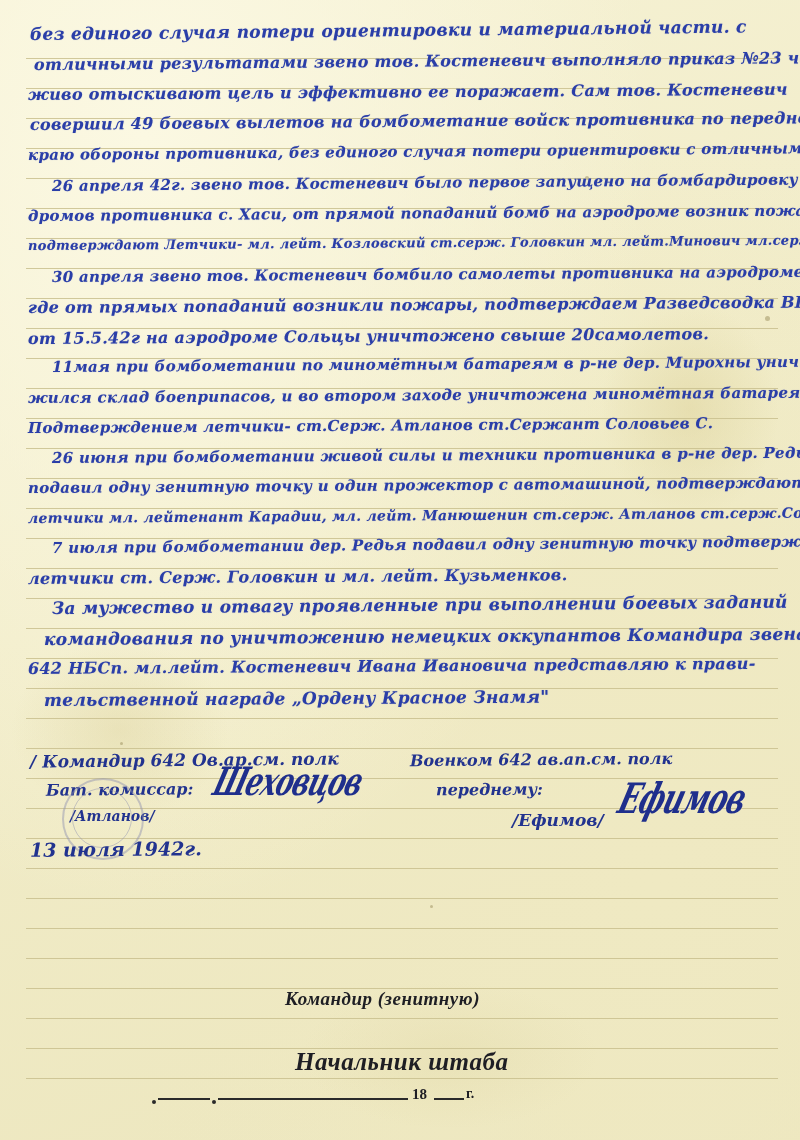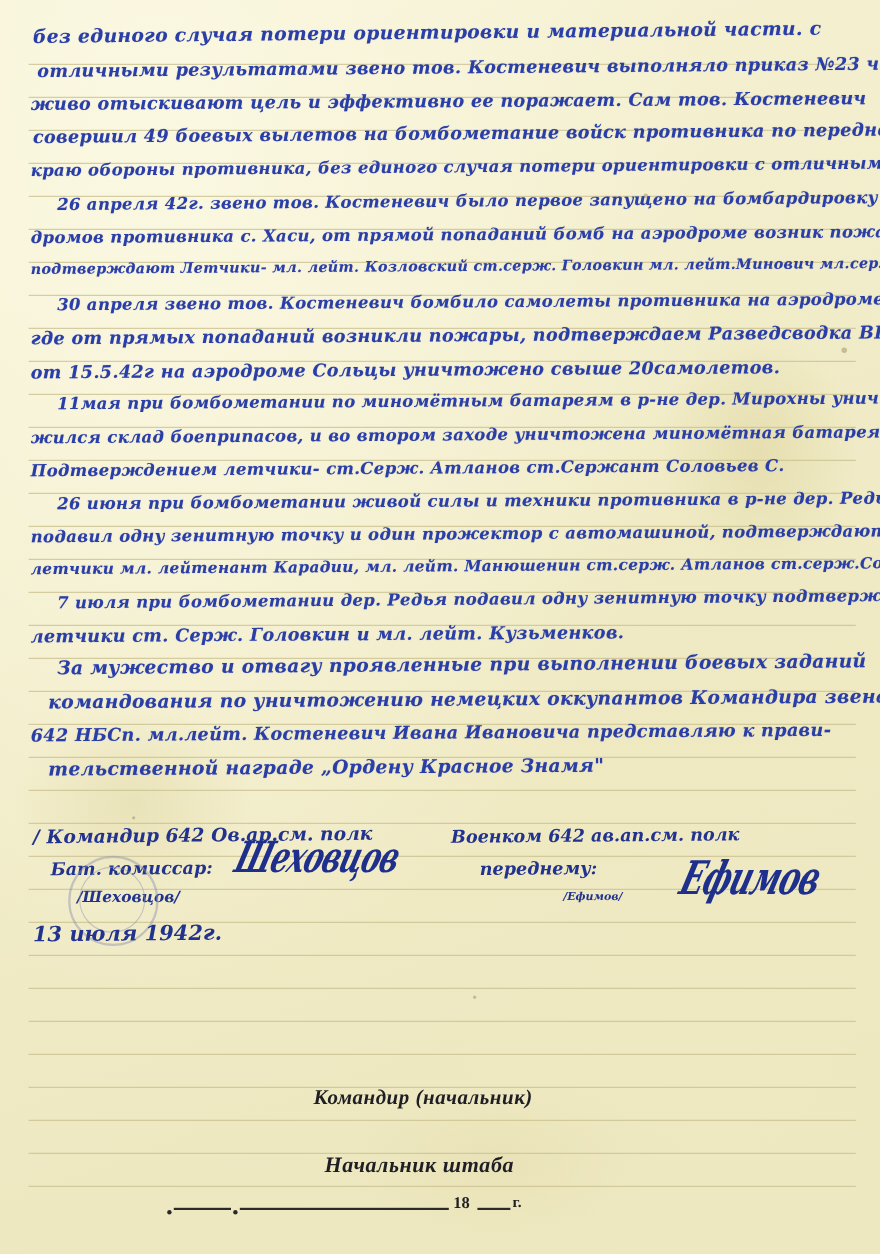--- a/index.html
+++ b/index.html
@@ -210,36 +210,36 @@
     <div class="line" style="left:52px;  top:598px; font-size:17px; transform:rotate(-0.5deg);">За мужество и отвагу проявленные при выполнении боевых заданий</div>
     <div class="line" style="left:44px;  top:629px; font-size:17px; transform:rotate(-0.4deg);">командования  по уничтожению немецких  оккупантов  Командира звена</div>
     <div class="line" style="left:28px;  top:659px; font-size:16px; transform:rotate(-0.4deg);">642 НБСп. мл.лейт. Костеневич Ивана Ивановича представляю к прави-</div>
     <div class="line" style="left:44px;  top:690px; font-size:17px; transform:rotate(-0.4deg);">тельственной  награде  „Ордену  Красное Знамя"</div>
   </div>
 
   <div>
     <div class="sig" style="left:30px; top:750px; font-size:17px; transform:rotate(-0.6deg);">/ Командир 642 Ов.ар.см. полк</div>
     <div class="sig" style="left:46px; top:780px; font-size:16px; transform:rotate(-0.5deg);">Бат. комиссар:</div>
     <div class="sig-scribble" style="left:215px; top:766px; font-size:26px;">Шеховцов</div>
-    <div class="sig" style="left:70px; top:808px; font-size:14px;">/Шеховцов/</div>
+    <div class="sig" style="left:70px; top:808px; font-size:14px;">/Атланов/</div>
 
     <div class="sig" style="left:410px; top:750px; font-size:16px; transform:rotate(-0.5deg);">Военком 642 ав.ап.см. полк</div>
     <div class="sig" style="left:436px; top:780px; font-size:16px; transform:rotate(-0.4deg);">переднему:</div>
     <div class="sig-scribble" style="left:620px; top:782px; font-size:28px;">Ефимов</div>
-    <div class="sig" style="left:512px; top:810px; font-size:10px;">/Ефимов/</div>
+    <div class="sig" style="left:512px; top:810px; font-size:17px;">/Ефимов/</div>
 
     <div class="stamp" style="left:62px; top:778px; width:78px; height:78px;"></div>
     <div class="stamp-inner" style="left:72px; top:788px; width:58px; height:58px;"></div>
 
     <div class="sig" style="left:30px; top:838px; font-size:19px; transform:rotate(-0.5deg);">13 июля 1942г.</div>
   </div>
 
   <div>
-    <div class="printed" style="left:285px; top:988px; font-size:19px;">Командир (начальник)</div>
-    <div class="printed" style="left:295px; top:1048px; font-size:20px;">Начальник штаба</div>
+    <div class="printed" style="left:285px; top:988px; font-size:19px;">Командир (зенитную)</div>
+    <div class="printed" style="left:295px; top:1048px; font-size:25px;">Начальник штаба</div>
 
     <div class="footer-dot" style="left:152px; top:1100px;"></div>
     <div class="footer-rule" style="left:158px; top:1098px; width:52px;"></div>
     <div class="footer-dot" style="left:212px; top:1100px;"></div>
     <div class="footer-rule" style="left:218px; top:1098px; width:190px;"></div>
     <div class="footer-year" style="left:412px; top:1086px;">18</div>
     <div class="footer-rule" style="left:434px; top:1098px; width:30px;"></div>
     <div class="footer-year" style="left:466px; top:1086px; font-size:14px;">г.</div>
   </div>
 

